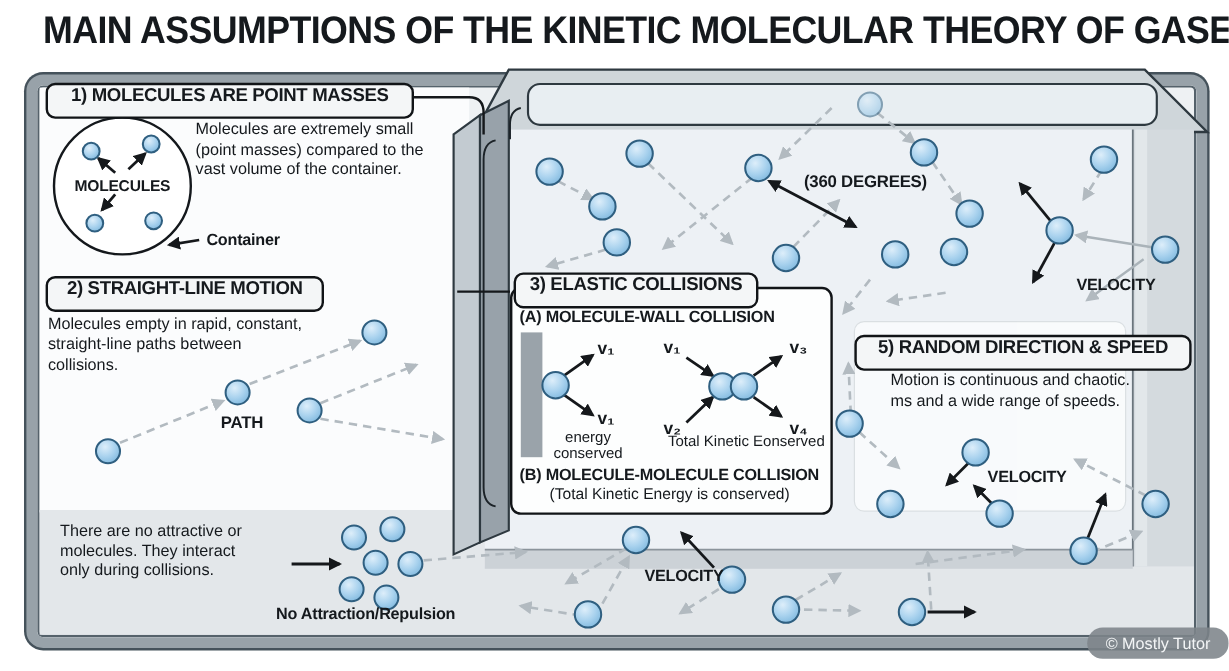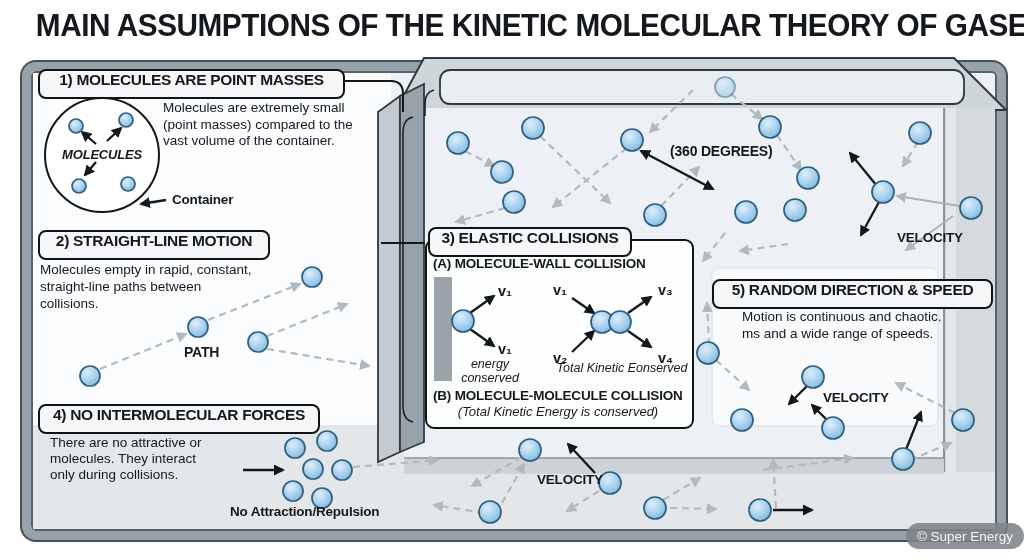--- a/index.html
+++ b/index.html
@@ -16,21 +16,21 @@
   
   .label-box{position:absolute;height:26px;background:#f4f6f7;border:2.5px solid #111417;border-radius:8px;
              display:flex;justify-content:center;font-weight:700;font-size:15.5px;
              letter-spacing:-0.3px;white-space:nowrap;z-index:4;}
   #panel3{position:absolute;left:425px;top:239px;width:265px;height:186px;background:#fdfefe;
           border:2px solid #111417;border-radius:9px;z-index:2;}
   
   .txt{position:absolute;z-index:5;white-space:nowrap;}
   .body-line{font-size:13.5px;line-height:16.5px;}
   .bold-label{font-weight:700;font-size:13.5px;letter-spacing:-0.2px;}
-  .center{text-align:center;font-style:italic;}
+  .center{text-align:center;}
   #title{left:0;top:7px;width:1024px;text-align:center;font-size:32px;font-weight:700;
          letter-spacing:-0.5px;transform:scaleX(0.93);white-space:nowrap;z-index:6;}
   #watermark{left:906px;top:523px;width:118px;height:26px;border-radius:13px;
              background:rgba(125,132,138,0.88);color:#f3f5f6;font-size:13.5px;
              display:flex;align-items:center;justify-content:center;z-index:7;}
   
   .mol{fill:url(#molGrad);stroke:#2f5f80;stroke-width:1.7;}
   .mol.light{opacity:0.55;}
   line.dash{stroke:#b2bac0;stroke-width:2.2;stroke-dasharray:7 5;}
   line.gry{stroke:#aab3b9;stroke-width:2;}
@@ -188,29 +188,26 @@
 
   <div class="label-box" style="left:38px;top:69px;width:303px">
       <span>1) MOLECULES ARE POINT MASSES</span>
     </div>
   <div class="label-box" style="left:38px;top:230px;width:228px">
       <span>2) STRAIGHT-LINE MOTION</span>
     </div>
   <div class="label-box" style="left:428px;top:227px;width:200px">
       <span>3) ELASTIC COLLISIONS</span>
     </div>
-  <div class="label-box" style="left:38px;top:404px;width:278px">
-      <span>4) NO INTERMOLECULAR FORCES</span>
-    </div>
   <div class="label-box" style="left:712px;top:279px;width:277px">
       <span>5) RANDOM DIRECTION &amp; SPEED</span>
     </div>
 
   <div id="title" class="txt">MAIN ASSUMPTIONS OF THE KINETIC MOLECULAR THEORY OF GASES</div>
-  <div id="watermark" class="abs">© Super Energy</div>
+  <div id="watermark" class="abs">© Mostly Tutor</div>
 
   <div class="txt" style="left:163px;top:100px">
     <div class="body-line">Molecules are extremely small</div>
     <div class="body-line">(point masses) compared to the</div>
     <div class="body-line">vast volume of the container.</div>
   </div>
   <div class="txt bold-label center" style="left:52px;top:147px;width:100px;font-size:13px">MOLECULES</div>
   <div class="txt bold-label" style="left:172px;top:192px">Container</div>
 
   <div class="txt" style="left:40px;top:261px">

